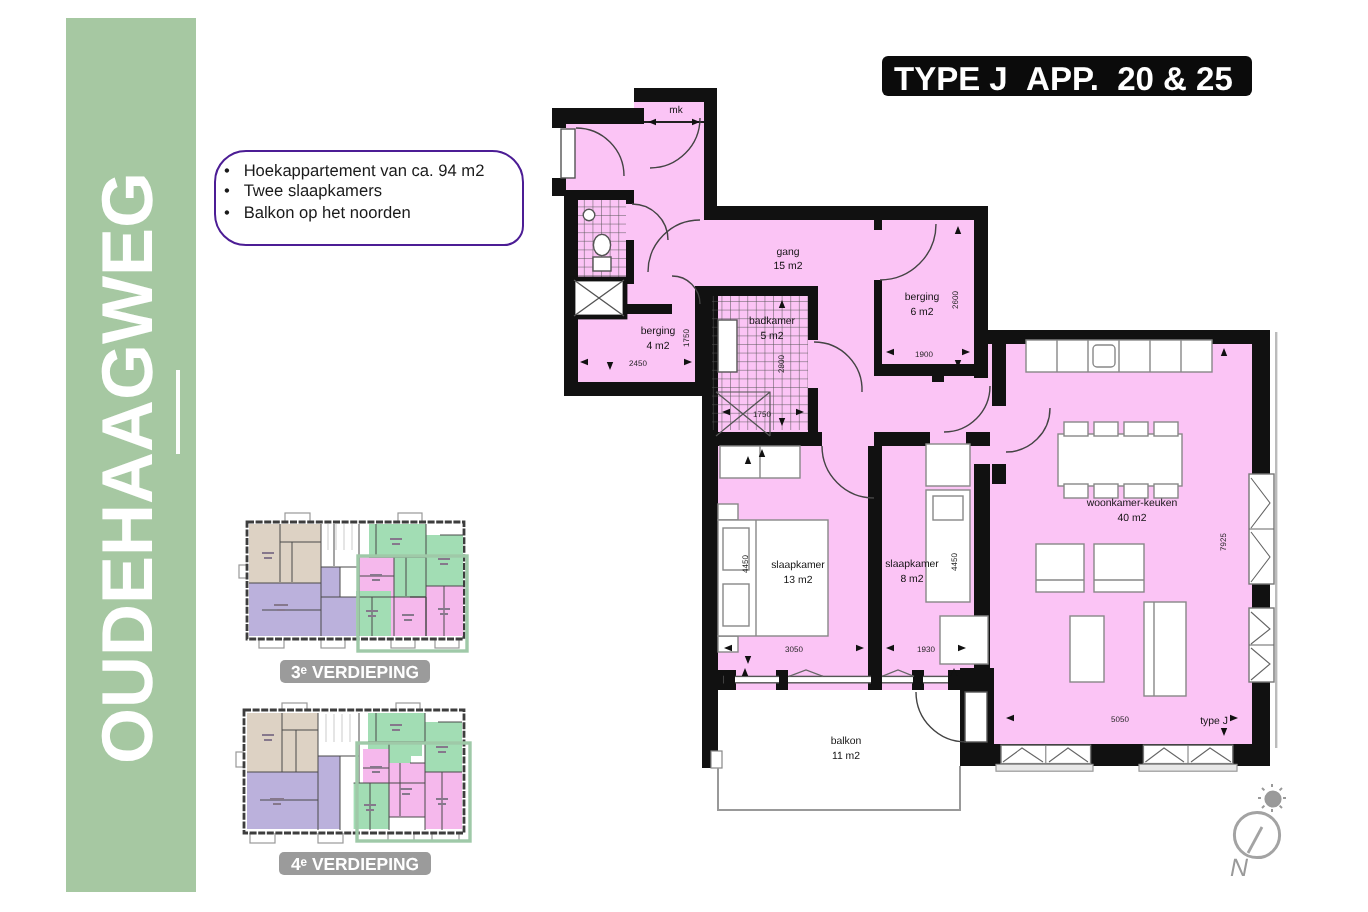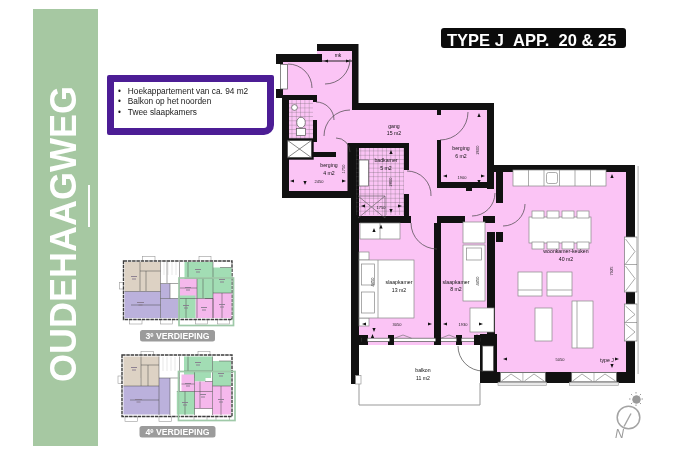--- a/index.html
+++ b/index.html
@@ -9,24 +9,24 @@
 <body>
 
 <div class="abs" style="left:33px;top:9px;width:65px;height:437px;background:#a6c8a2"></div>
 
 <div class="abs" style="left:33px;top:9px;width:65px;height:437px;display:flex;align-items:center;justify-content:center">
   <div style="transform:rotate(-90deg) translateX(-6px) translateY(-2px);white-space:nowrap;color:#fff;font-weight:bold;font-size:36px;letter-spacing:0px">OUDEHAAGWEG</div>
 </div>
 
 <div class="abs" style="left:87.5px;top:185px;width:2px;height:42px;background:#fdfdfd"></div>
 
-<div class="abs" style="left:107px;top:75px;width:149px;height:42px;border:7px solid #4c1d95;border-radius:2px;border-bottom-right-radius:10px;font-size:8.3px;color:#1a1a1a;padding:4px 0 0 4px">
+<div class="abs" style="left:107px;top:75px;width:149px;height:42px;border:1px solid #4c1d95;border-radius:16px;border-bottom-right-radius:10px;font-size:8.3px;color:#1a1a1a;padding:4px 0 0 4px">
   <div style="line-height:10.3px">•&nbsp;&nbsp;&nbsp;Hoekappartement van ca. 94 m2</div>
+  <div style="line-height:10.3px">•&nbsp;&nbsp;&nbsp;Twee slaapkamers</div>
   <div style="line-height:10.3px">•&nbsp;&nbsp;&nbsp;Balkon op het noorden</div>
-  <div style="line-height:10.3px">•&nbsp;&nbsp;&nbsp;Twee slaapkamers</div>
 </div>
 
 <div class="abs" style="left:441px;top:28px;width:179px;height:20px;background:#0b0b0b;border-radius:3px;color:#fff;font-weight:bold;font-size:16.5px;line-height:24px;padding-left:6px">TYPE J&nbsp;&nbsp;APP.&nbsp;&nbsp;20 &amp; 25</div>
 
 <svg class="abs" style="left:0;top:0" width="684" height="456" viewBox="0 0 684 456">
 <defs>
 <pattern id="tile" width="4.3" height="4.3" patternUnits="userSpaceOnUse">
   <path d="M0 0H4.3V4.3" fill="none" stroke="#555" stroke-width="0.5"></path>
 </pattern>
 </defs>

